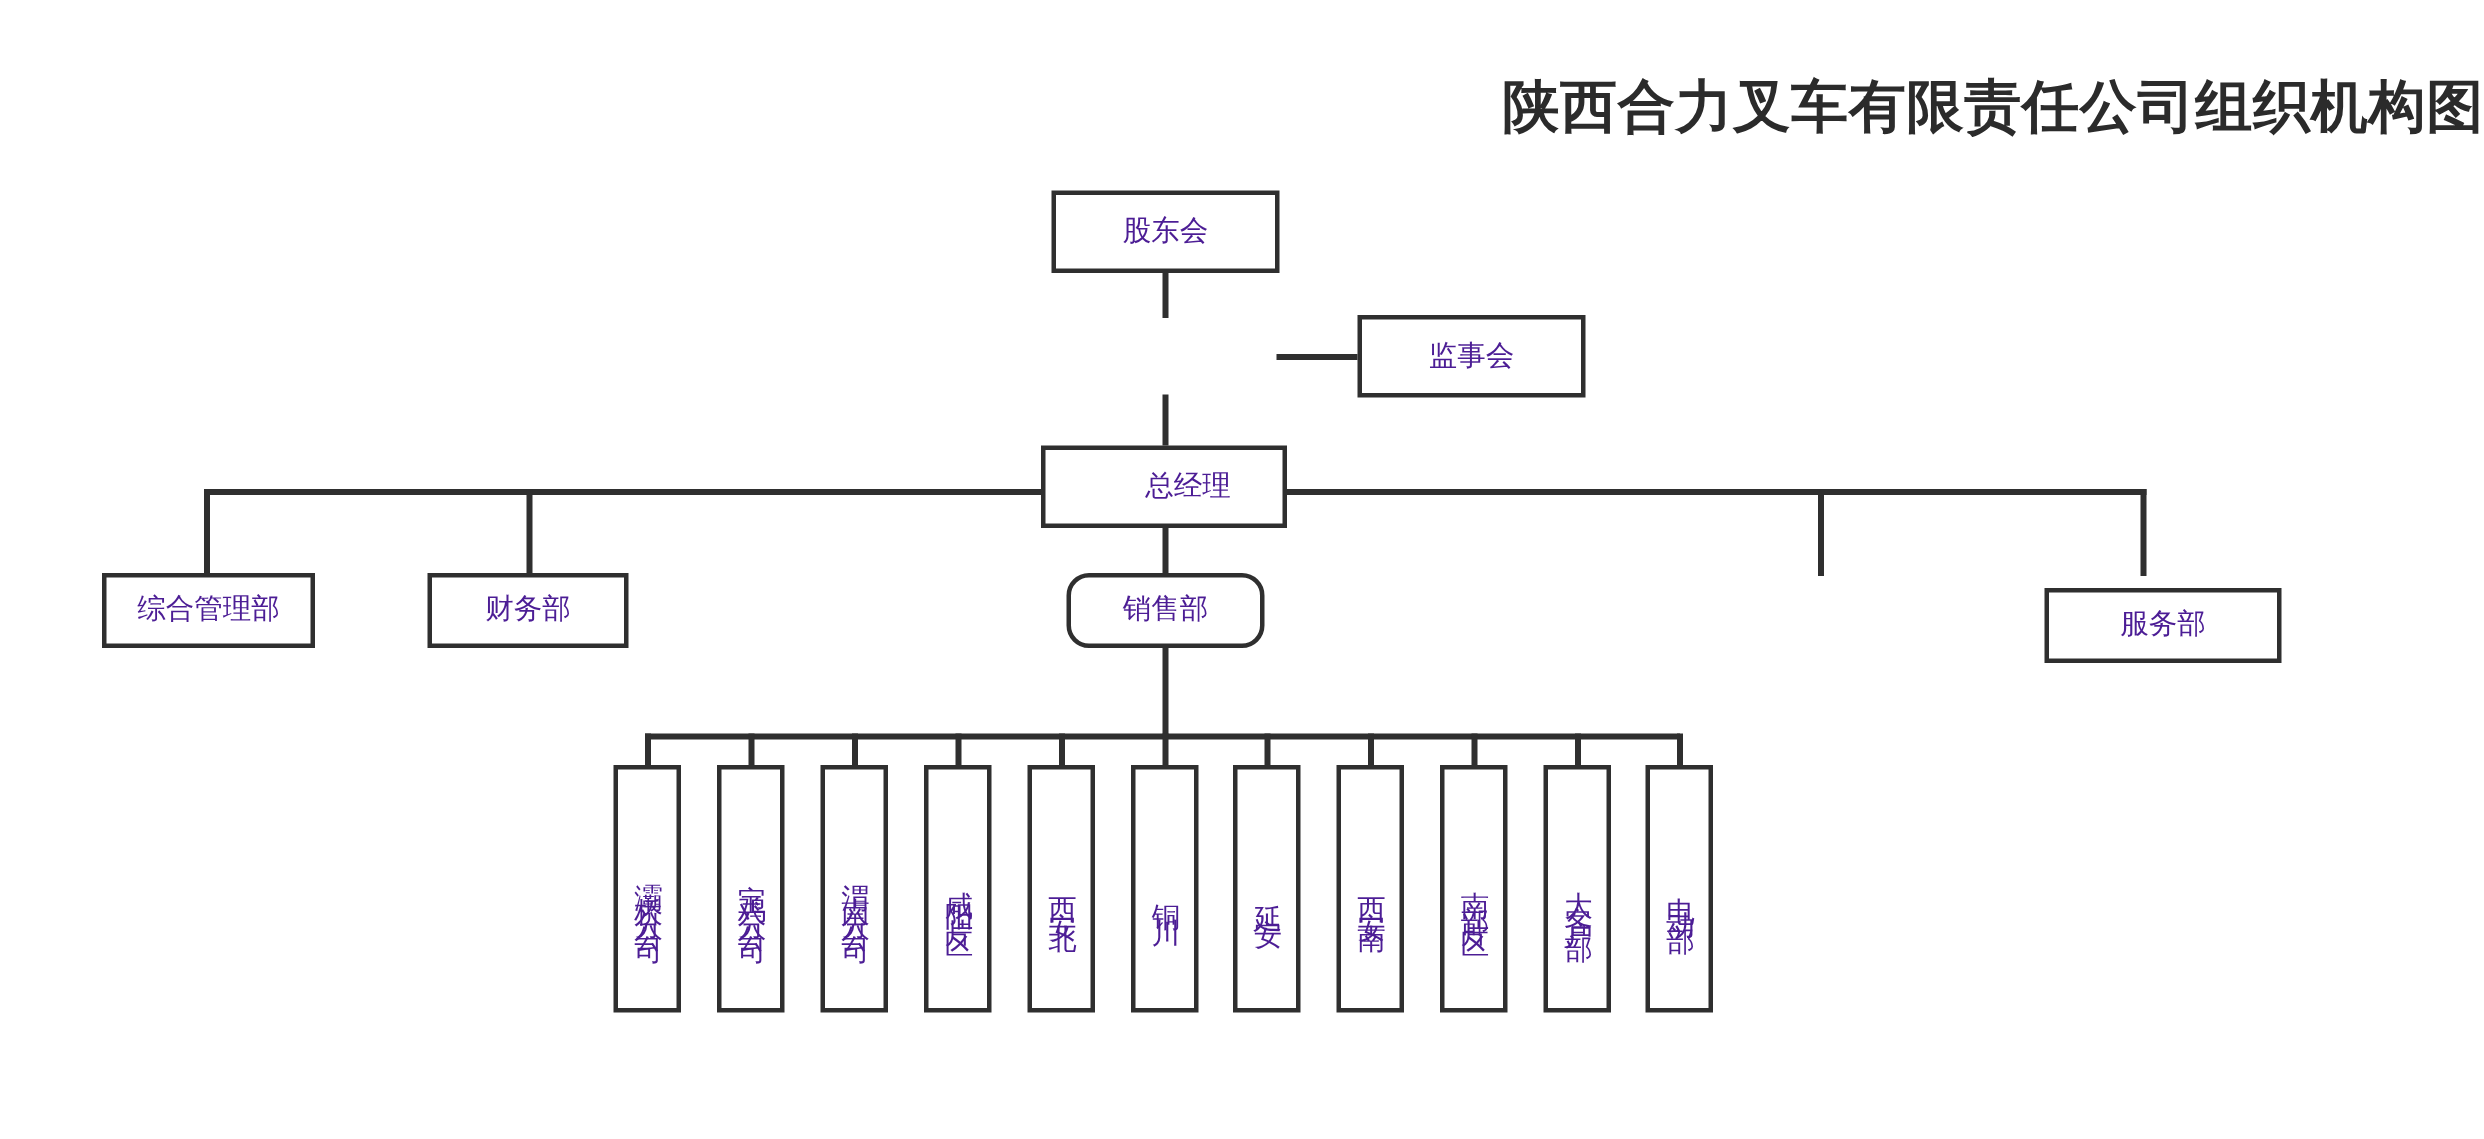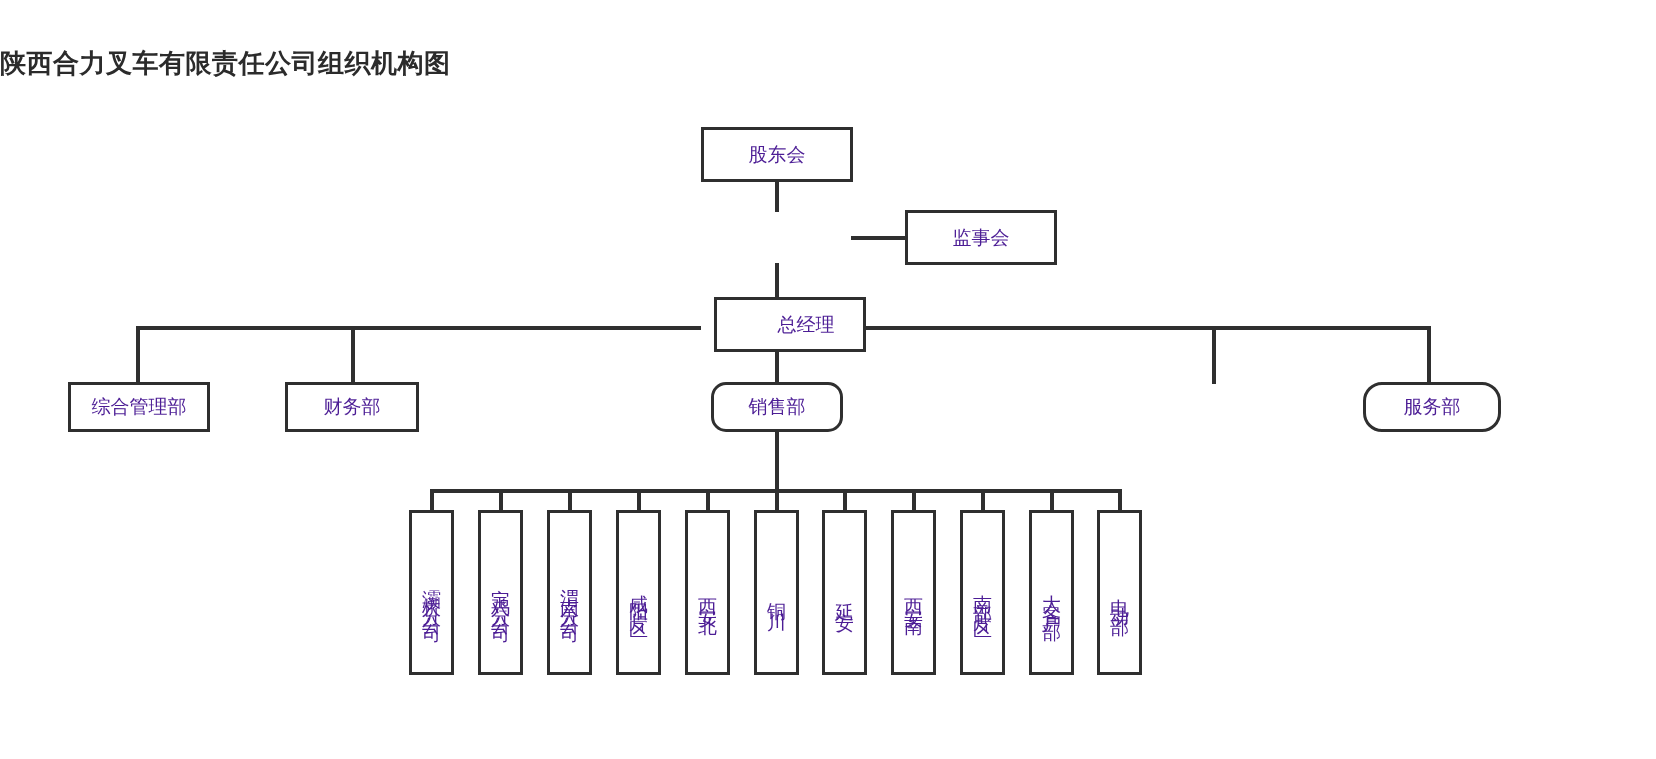--- a/index.html
+++ b/index.html
@@ -22,22 +22,22 @@
     width: 1656px;
     height: 759px;
   }
 
   
   .chart-title {
     position: absolute;
     left: 0;
     top: 46px;
     width: 1656px;
-    text-align: left;
-    font-size: 26px;
+    text-align: right;
+    font-size: 38px;
     font-weight: bold;
     color: #2b2b2b;
     letter-spacing: 0.5px;
     font-family: "Liberation Sans", "DejaVu Sans", sans-serif;
     white-space: nowrap;
   }
 
   
   .node {
     position: absolute;
@@ -85,40 +85,40 @@
 
   <div class="conn v" style="left:775px; top:180px; height:32px;"></div>
 
 
   <div class="node" style="left:905px; top:210px; width:152px; height:55px;">监事会</div>
 
   <div class="conn h" style="left:851px; top:236px; width:56px;"></div>
 
   <div class="conn v" style="left:775px; top:263px; height:36px;"></div>
 
-  <div class="node" style="left:714px; top:297px; width:152px; height:55px;padding-left:32px;">总经理</div>
+  <div class="node" style="left:694px; top:297px; width:164px; height:55px;padding-left:32px;">总经理</div>
 
   <div class="conn h" style="left:136px; top:326px; width:565px;"></div>
 
   <div class="conn h" style="left:849px; top:326px; width:582px;"></div>
 
   <div class="conn v" style="left:136px; top:326px; height:58px;"></div>
   <div class="conn v" style="left:351px; top:326px; height:58px;"></div>
   <div class="conn v" style="left:775px; top:350px; height:34px;"></div>
   <div class="conn v" style="left:1212px; top:326px; height:58px;"></div>
   <div class="conn v" style="left:1427px; top:326px; height:58px;"></div>
 
   <div class="node" style="left:68px; top:382px; width:142px; height:50px;">综合管理部</div>
 
   <div class="node" style="left:285px; top:382px; width:134px; height:50px;">财务部</div>
 
   <div class="node" style="left:711px; top:382px; width:132px; height:50px;border-radius:15px;">销售部</div>
 
 
-  <div class="node" style="left:1363px; top:382px; width:138px; height:50px;border-radius:19px;">服务部</div>
+  <div class="node" style="left:1363px; top:392px; width:158px; height:50px;">服务部</div>
 
   <div class="conn v" style="left:775px; top:430px; height:61px;"></div>
 
   <div class="conn h" style="left:430px; top:489px; width:690px;"></div>
 
   <div class="conn v" style="left:430px; top:489px; height:50px;"></div>
   <div class="conn v" style="left:499px; top:489px; height:50px;"></div>
   <div class="conn v" style="left:568px; top:489px; height:50px;"></div>
   <div class="conn v" style="left:637px; top:489px; height:50px;"></div>
   <div class="conn v" style="left:706px; top:489px; height:50px;"></div>

